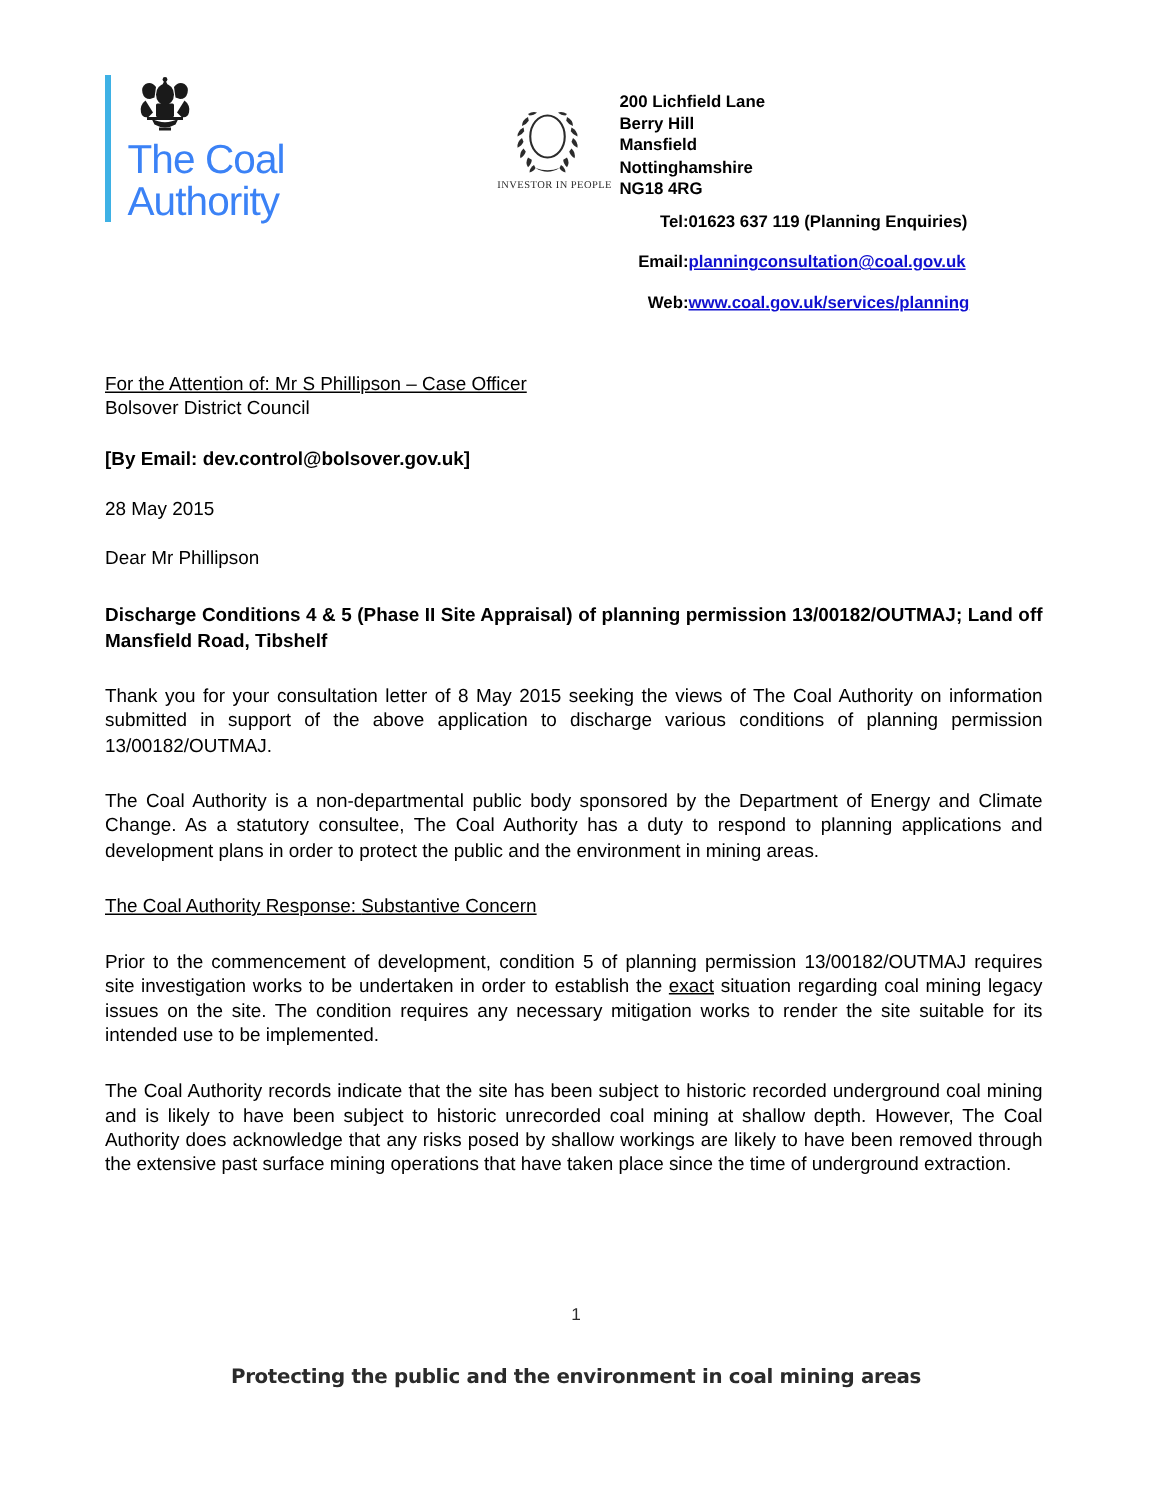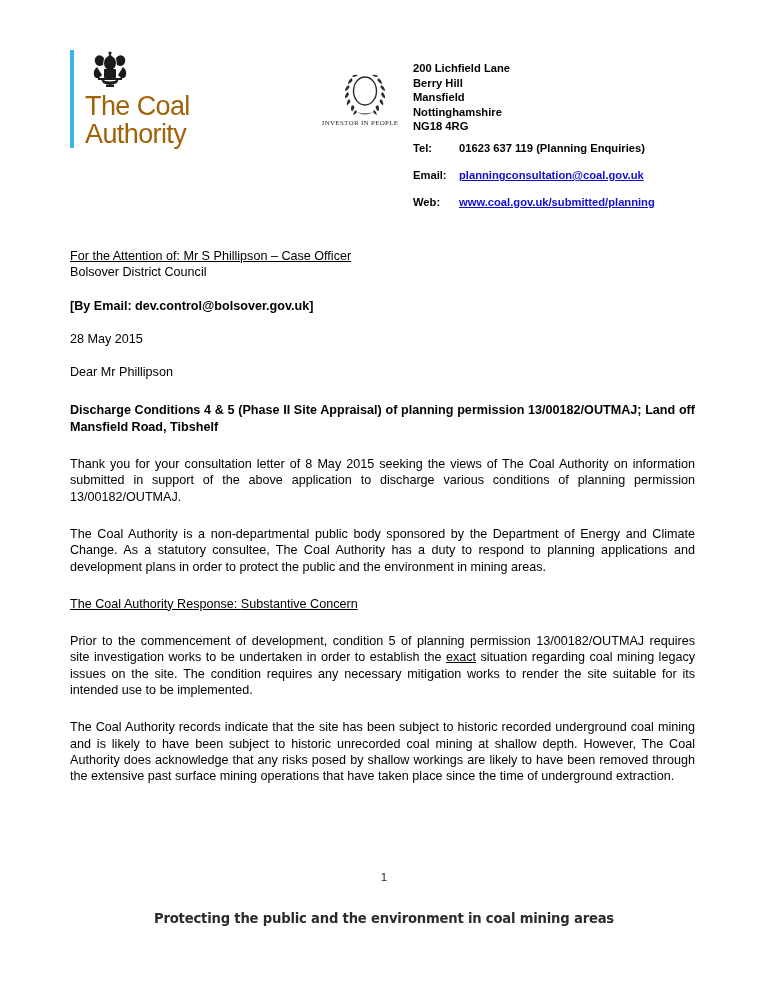--- a/index.html
+++ b/index.html
@@ -49,30 +49,30 @@
     height: 40px;
     margin-bottom: 2px;
     margin-left: 2px;
   }
   .logo-text {
     font-family: "Liberation Sans", sans-serif;
     font-size: 27px;
     line-height: 28px;
     font-weight: 400;
     letter-spacing: -0.6px;
-    color: #a16207;
+    color: #3b82f6;
     white-space: pre-line;
   }
 
   .iip-block {
     position: absolute;
     left: 322px;
     top: 68px;
     width: 86px;
-    text-align: left;
+    text-align: right;
   }
   .iip-wreath {
     width: 54px;
     height: 50px;
     margin: 0 auto;
     display: block;
   }
   .iip-caption {
     font-family: "Liberation Serif", serif;
     font-size: 7px;
@@ -97,20 +97,21 @@
     left: 413px;
     top: 141px;
     font-size: 11.2px;
     line-height: 14px;
   }
   .contact-row {
     display: flex;
     align-items: baseline;
     margin-bottom: 13px;
     white-space: nowrap;
+    text-align: right;
   }
   .contact-row:last-child { margin-bottom: 0; }
   .contact-label {
     font-weight: bold;
     width: 46px;
     flex: 0 0 46px;
   }
   .contact-value { font-weight: bold; }
   .contact-value.link {
     color: #0F0FCF;
@@ -255,21 +256,21 @@
     <div class="contact-row">
       <span class="contact-label">Tel:</span>
       <span class="contact-value">01623 637 119 (Planning Enquiries)</span>
     </div>
     <div class="contact-row">
       <span class="contact-label">Email:</span>
       <span class="contact-value link">planningconsultation@coal.gov.uk</span>
     </div>
     <div class="contact-row">
       <span class="contact-label">Web:</span>
-      <span class="contact-value link">www.coal.gov.uk/submitted/planning</span>
+      <span class="contact-value link">www.coal.gov.uk/services/planning</span>
     </div>
   </div>
 
 </div>
 
 <div class="letter">
 
   <div class="recipient">
     <span class="attn">For the Attention of: Mr S Phillipson – Case Officer</span>
     <span class="org">Bolsover District Council</span>

